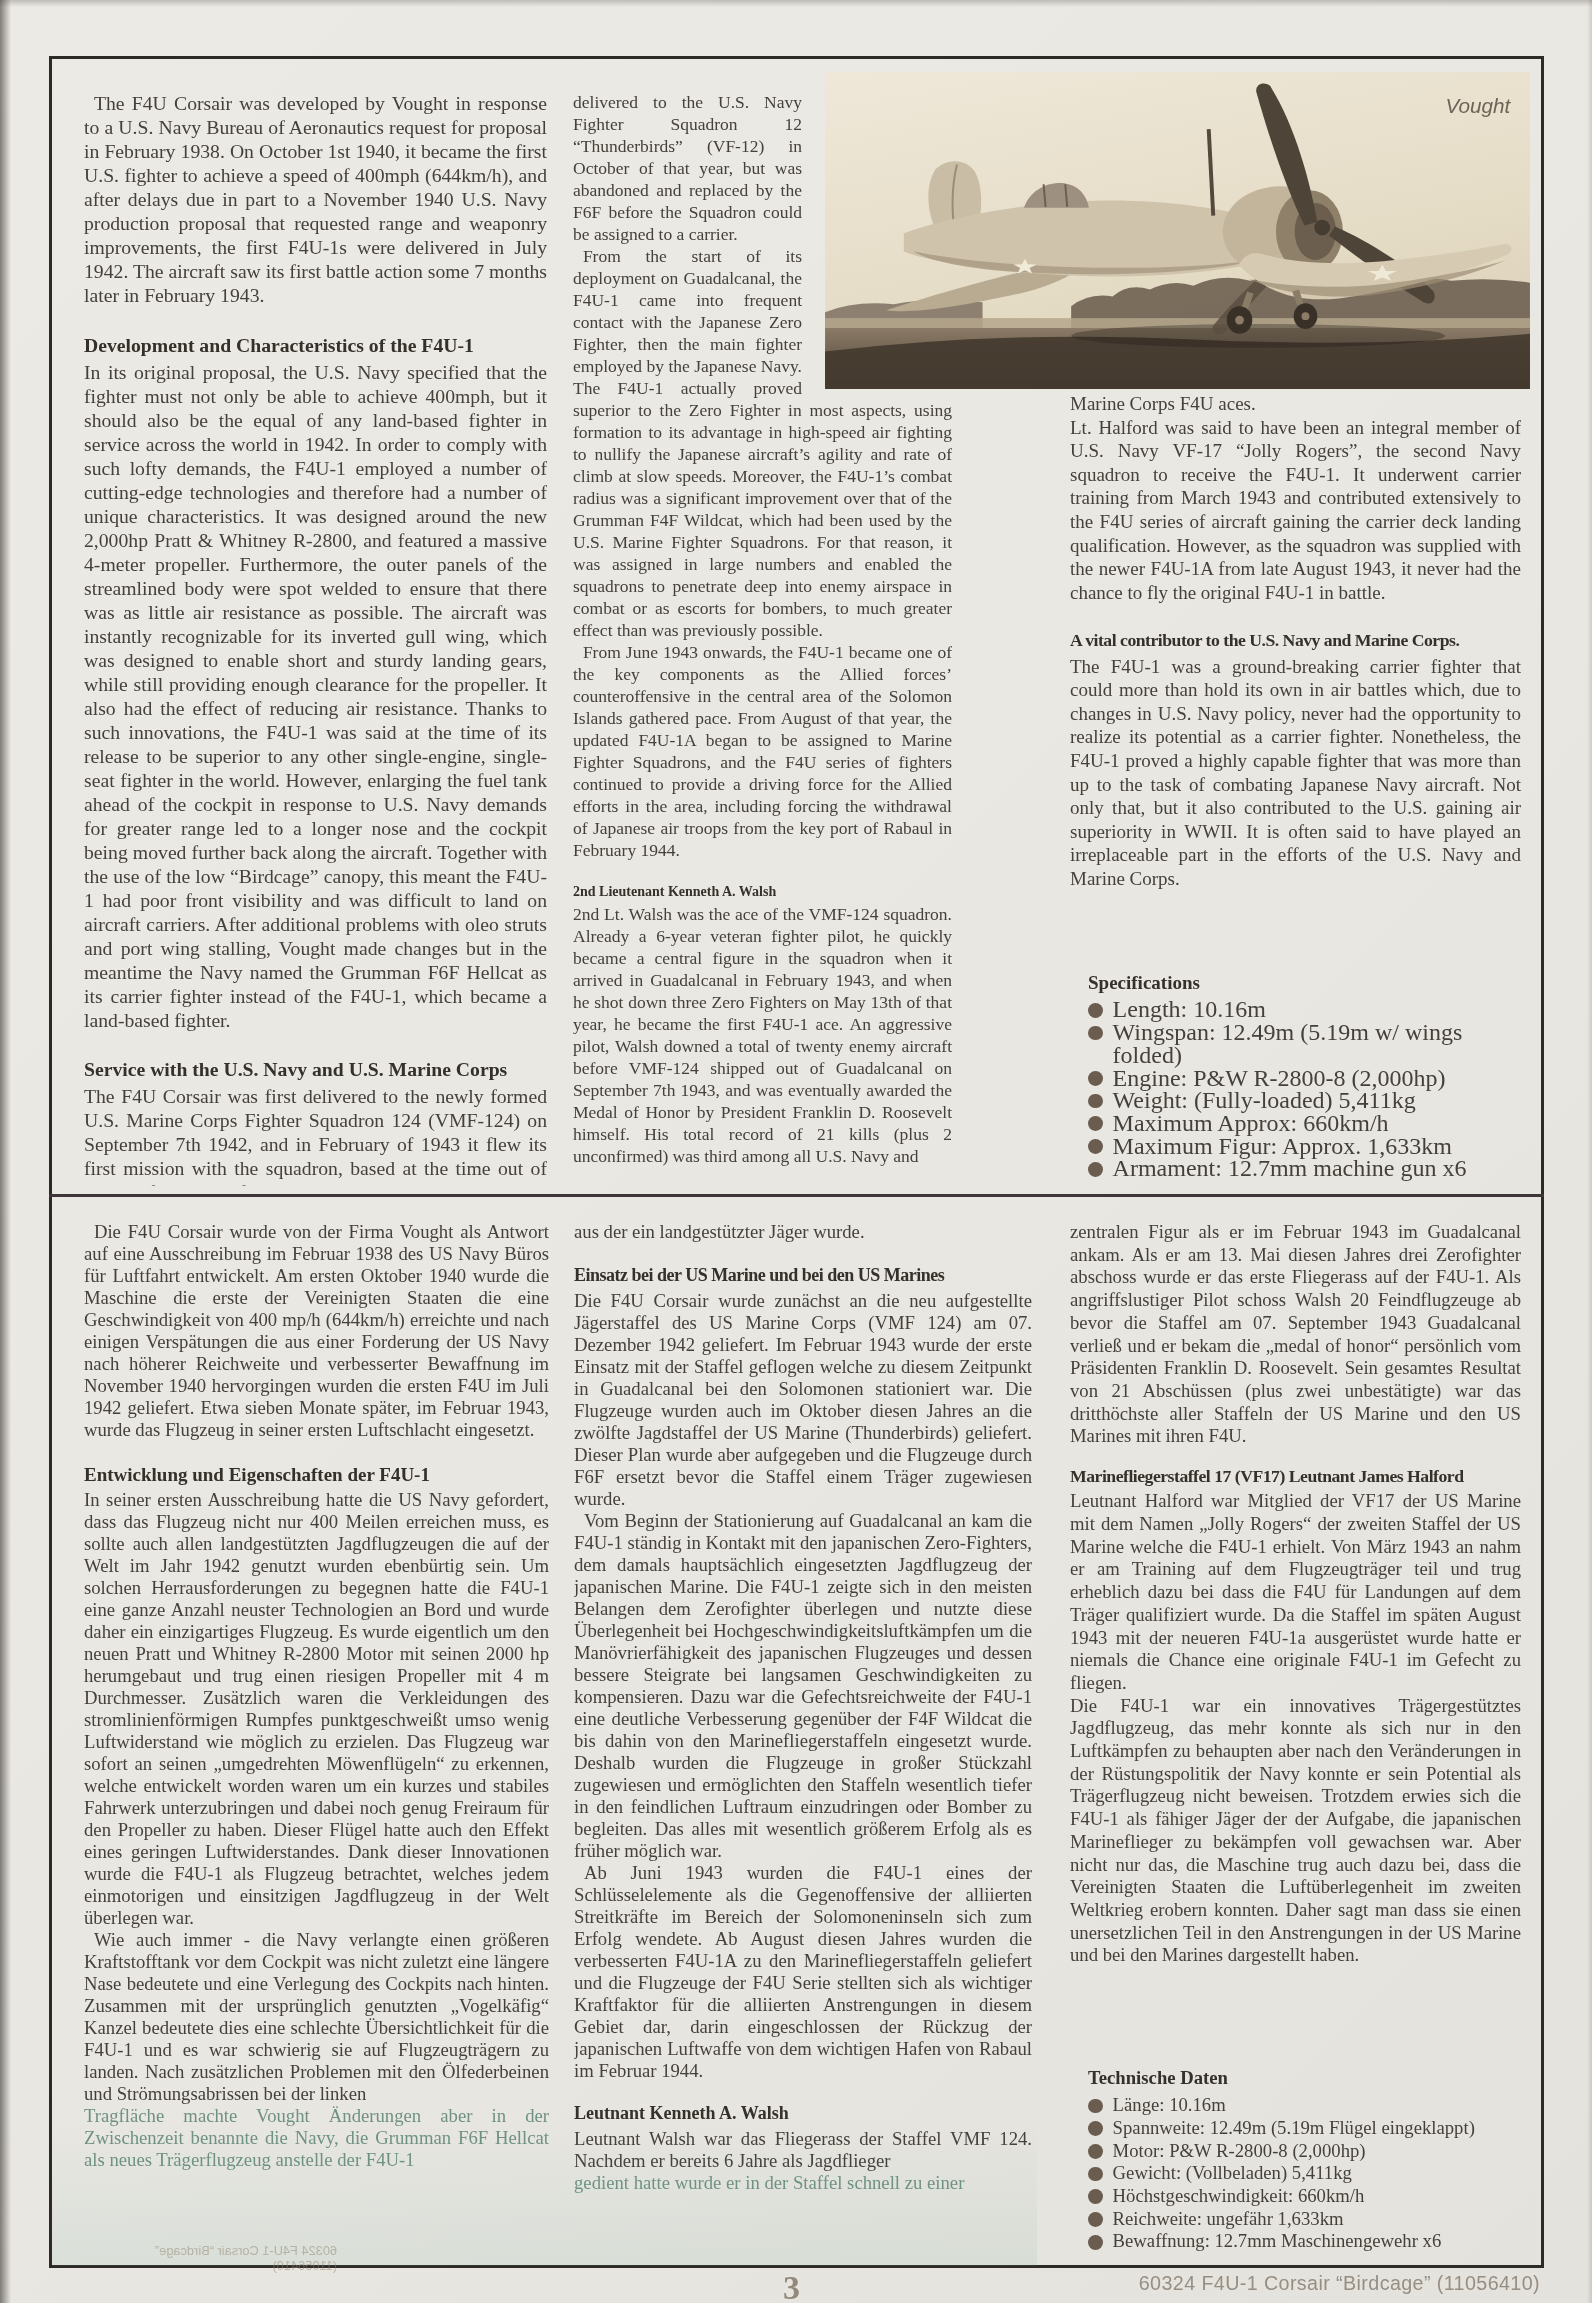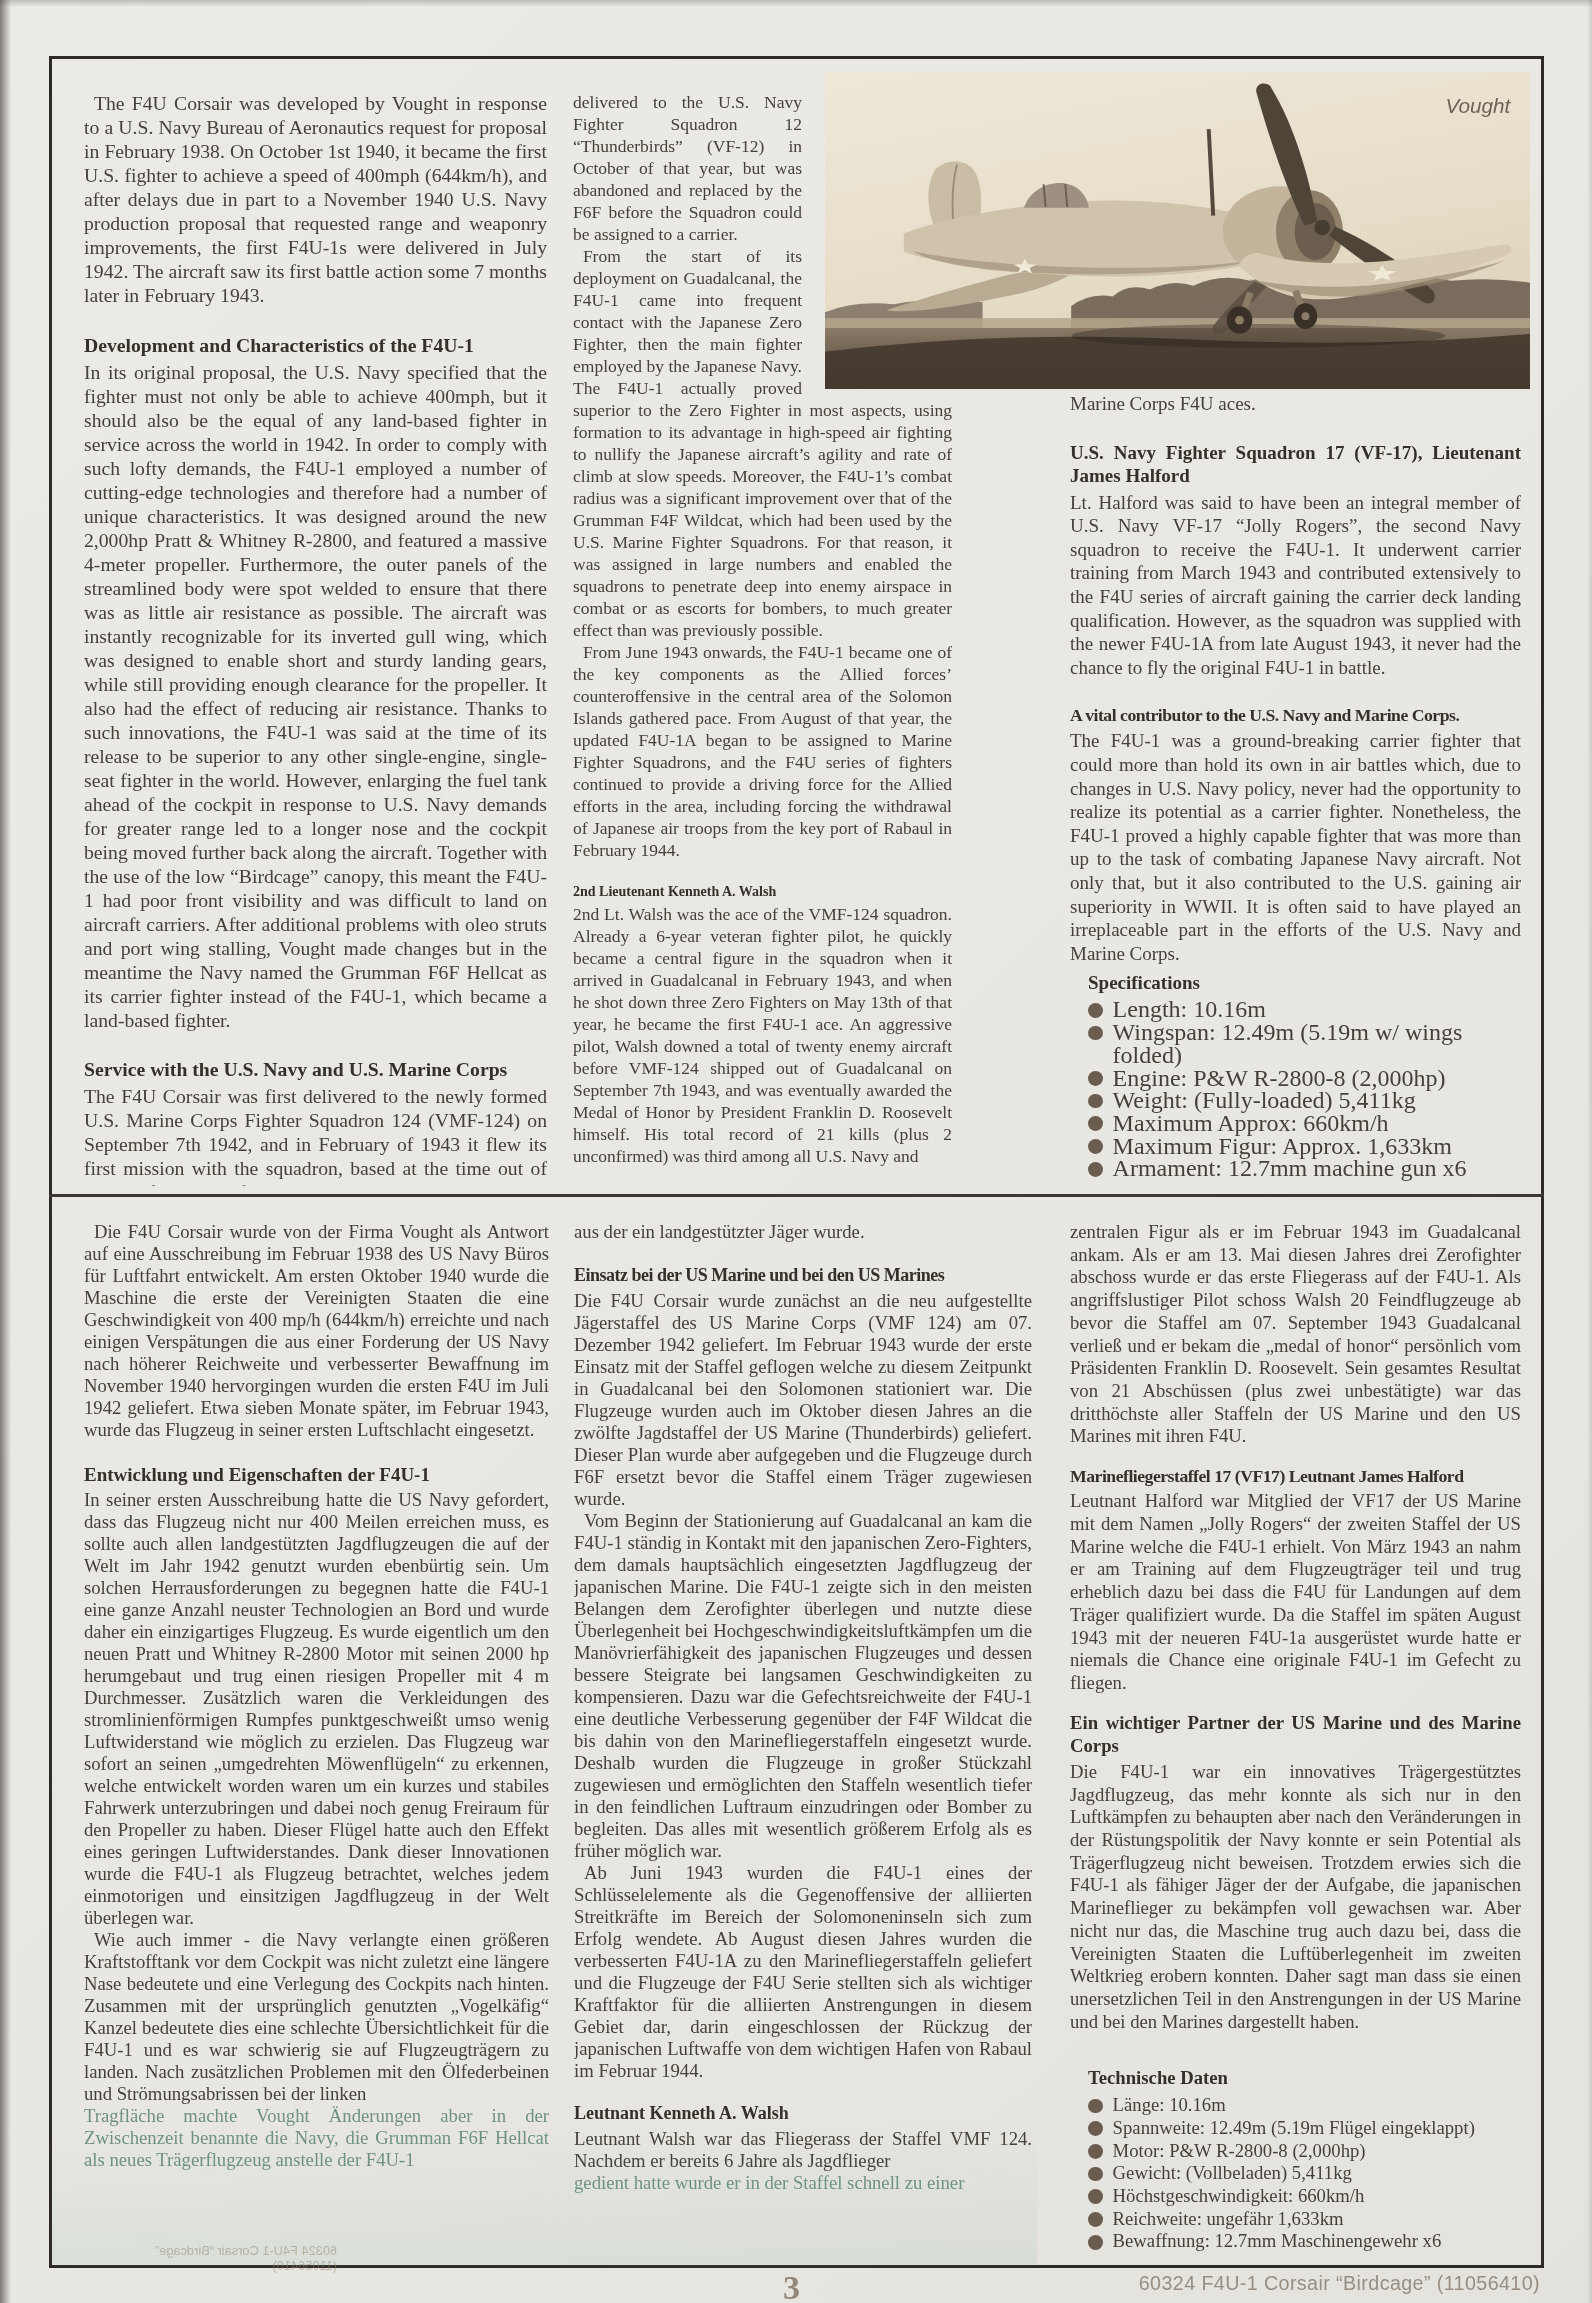--- a/index.html
+++ b/index.html
@@ -137,21 +137,20 @@
         <circle cx="421" cy="252" r="4.5" fill="#8a7c66"></circle>
         <ellipse cx="488" cy="248" rx="12" ry="13" fill="#393128"></ellipse>
         <circle cx="488" cy="248" r="4" fill="#8a7c66"></circle>
       </g>
     </svg>
     <span class="photo-credit">Vought</span>
   </div>
 
   <div class="col c3" lang="en">
     <p>Marine Corps F4U aces.</p>
-    <h3>U.S. Navy Fighter Squadron 17 (VF-17), Lieutenant James Halford</h3>
     <p>Lt. Halford was said to have been an integral member of U.S. Navy VF-17 “Jolly Rogers”, the second Navy squadron to receive the F4U-1. It underwent carrier training from March 1943 and contributed extensively to the F4U series of aircraft gaining the carrier deck landing qualification. However, as the squadron was supplied with the newer F4U-1A from late August 1943, it never had the chance to fly the original F4U-1 in battle.</p>
     <h3 class="tight">A vital contributor to the U.S. Navy and Marine Corps.</h3>
     <p>The F4U-1 was a ground-breaking carrier fighter that could more than hold its own in air battles which, due to changes in U.S. Navy policy, never had the opportunity to realize its potential as a carrier fighter. Nonetheless, the F4U-1 proved a highly capable fighter that was more than up to the task of combating Japanese Navy aircraft. Not only that, but it also contributed to the U.S. gaining air superiority in WWII. It is often said to have played an irreplaceable part in the efforts of the U.S. Navy and Marine Corps.</p>
     <div class="specsbox">
       <h3>Specifications</h3>
       <ul class="specs">
         <li>Length: 10.16m</li>
         <li>Wingspan: 12.49m (5.19m w/ wings folded)</li>
         <li>Engine: P&amp;W R-2800-8 (2,000hp)</li>
         <li>Weight: (Fully-loaded) 5,411kg</li>
@@ -178,21 +177,20 @@
     <p class="ind">Ab Juni 1943 wurden die F4U-1 eines der Schlüsselelemente als die Gegenoffensive der alliierten Streitkräfte im Bereich der Solomoneninseln sich zum Erfolg wendete. Ab August diesen Jahres wurden die verbesserten F4U-1A zu den Marinefliegerstaffeln geliefert und die Flugzeuge der F4U Serie stellten sich als wichtiger Kraftfaktor für die alliierten Anstrengungen in diesem Gebiet dar, darin eingeschlossen der Rückzug der japanischen Luftwaffe von dem wichtigen Hafen von Rabaul im Februar 1944.</p>
     <h3>Leutnant Kenneth A. Walsh</h3>
     <p>Leutnant Walsh war das Fliegerass der Staffel VMF 124. Nachdem er bereits 6 Jahre als Jagdflieger</p>
     <p class="tinted">gedient hatte wurde er in der Staffel schnell zu einer</p>
   </div>
 
   <div class="col g3" lang="de">
     <p>zentralen Figur als er im Februar 1943 im Guadalcanal ankam. Als er am 13. Mai diesen Jahres drei Zerofighter abschoss wurde er das erste Fliegerass auf der F4U-1. Als angriffslustiger Pilot schoss Walsh 20 Feindflugzeuge ab bevor die Staffel am 07. September 1943 Guadalcanal verließ und er bekam die „medal of honor“ persönlich vom Präsidenten Franklin D. Roosevelt. Sein gesamtes Resultat von 21 Abschüssen (plus zwei unbestätigte) war das dritthöchste aller Staffeln der US Marine und den US Marines mit ihren F4U.</p>
     <h3 class="tight">Marinefliegerstaffel 17 (VF17) Leutnant James Halford</h3>
     <p>Leutnant Halford war Mitglied der VF17 der US Marine mit dem Namen „Jolly Rogers“ der zweiten Staffel der US Marine welche die F4U-1 erhielt. Von März 1943 an nahm er am Training auf dem Flugzeugträger teil und trug erheblich dazu bei dass die F4U für Landungen auf dem Träger qualifiziert wurde. Da die Staffel im späten August 1943 mit der neueren F4U-1a ausgerüstet wurde hatte er niemals die Chance eine originale F4U-1 im Gefecht zu fliegen.</p>
-    <h3>Ein wichtiger Partner der US Marine und des Marine Corps</h3>
     <p>Die F4U-1 war ein innovatives Trägergestütztes Jagdflugzeug, das mehr konnte als sich nur in den Luftkämpfen zu behaupten aber nach den Veränderungen in der Rüstungspolitik der Navy konnte er sein Potential als Trägerflugzeug nicht beweisen. Trotzdem erwies sich die F4U-1 als fähiger Jäger der der Aufgabe, die japanischen Marineflieger zu bekämpfen voll gewachsen war. Aber nicht nur das, die Maschine trug auch dazu bei, dass die Vereinigten Staaten die Luftüberlegenheit im zweiten Weltkrieg erobern konnten. Daher sagt man dass sie einen unersetzlichen Teil in den Anstrengungen in der US Marine und bei den Marines dargestellt haben.</p>
     <div class="specsbox">
       <h3>Technische Daten</h3>
       <ul class="specs">
         <li>Länge: 10.16m</li>
         <li>Spannweite: 12.49m (5.19m Flügel eingeklappt)</li>
         <li>Motor: P&amp;W R-2800-8 (2,000hp)</li>
         <li>Gewicht: (Vollbeladen) 5,411kg</li>
         <li>Höchstgeschwindigkeit: 660km/h</li>
         <li>Reichweite: ungefähr 1,633km</li>

